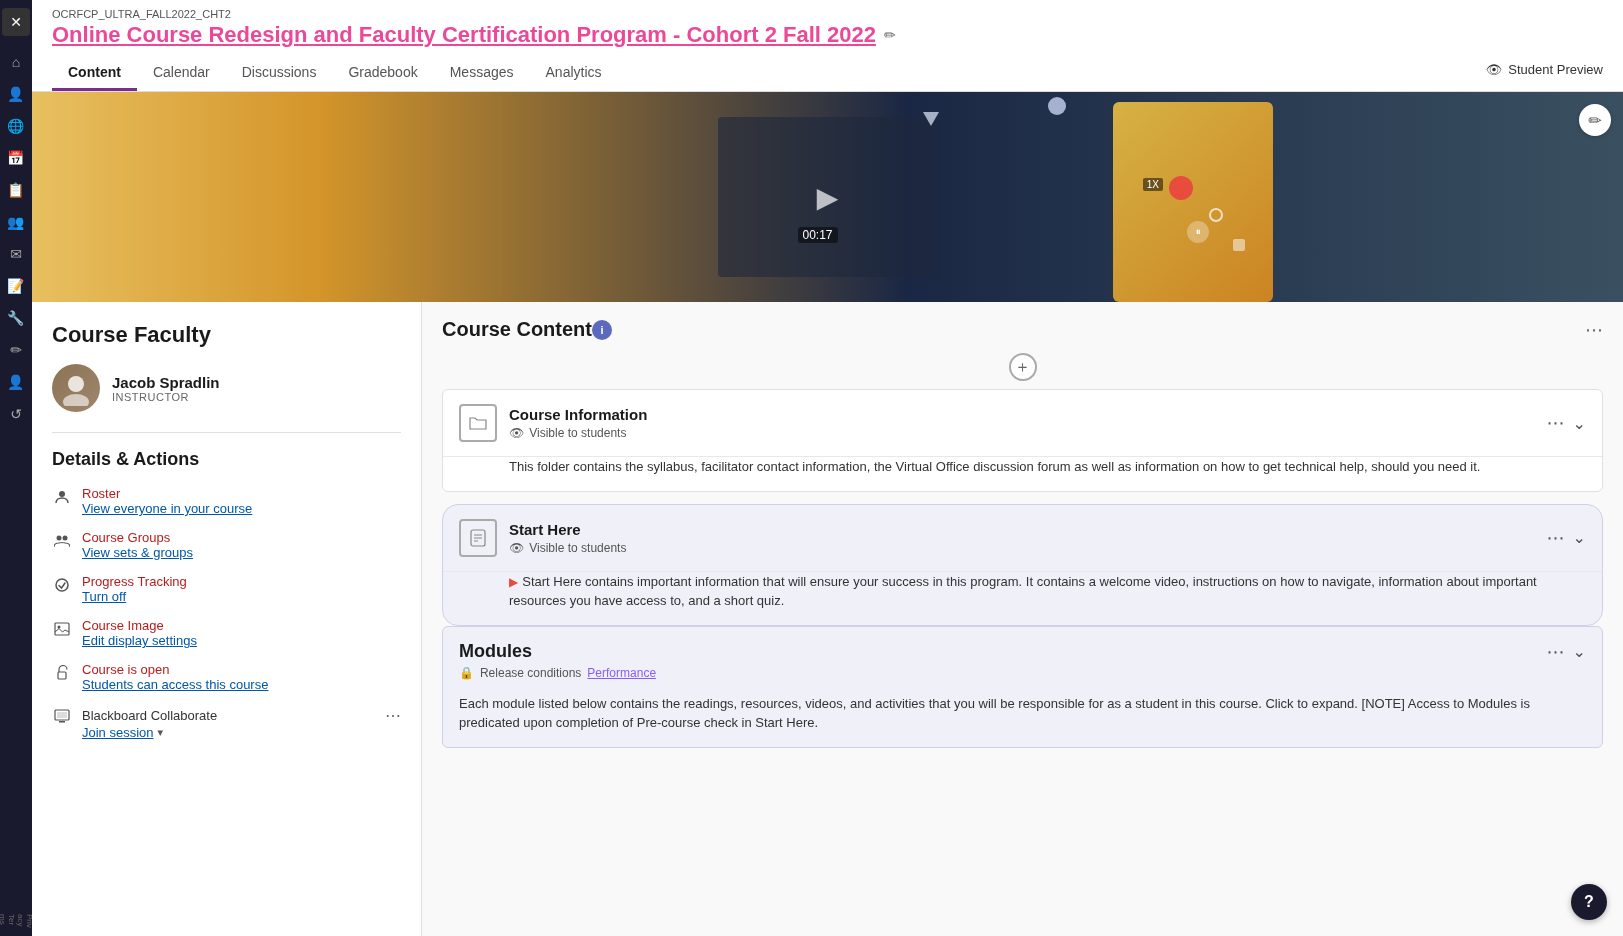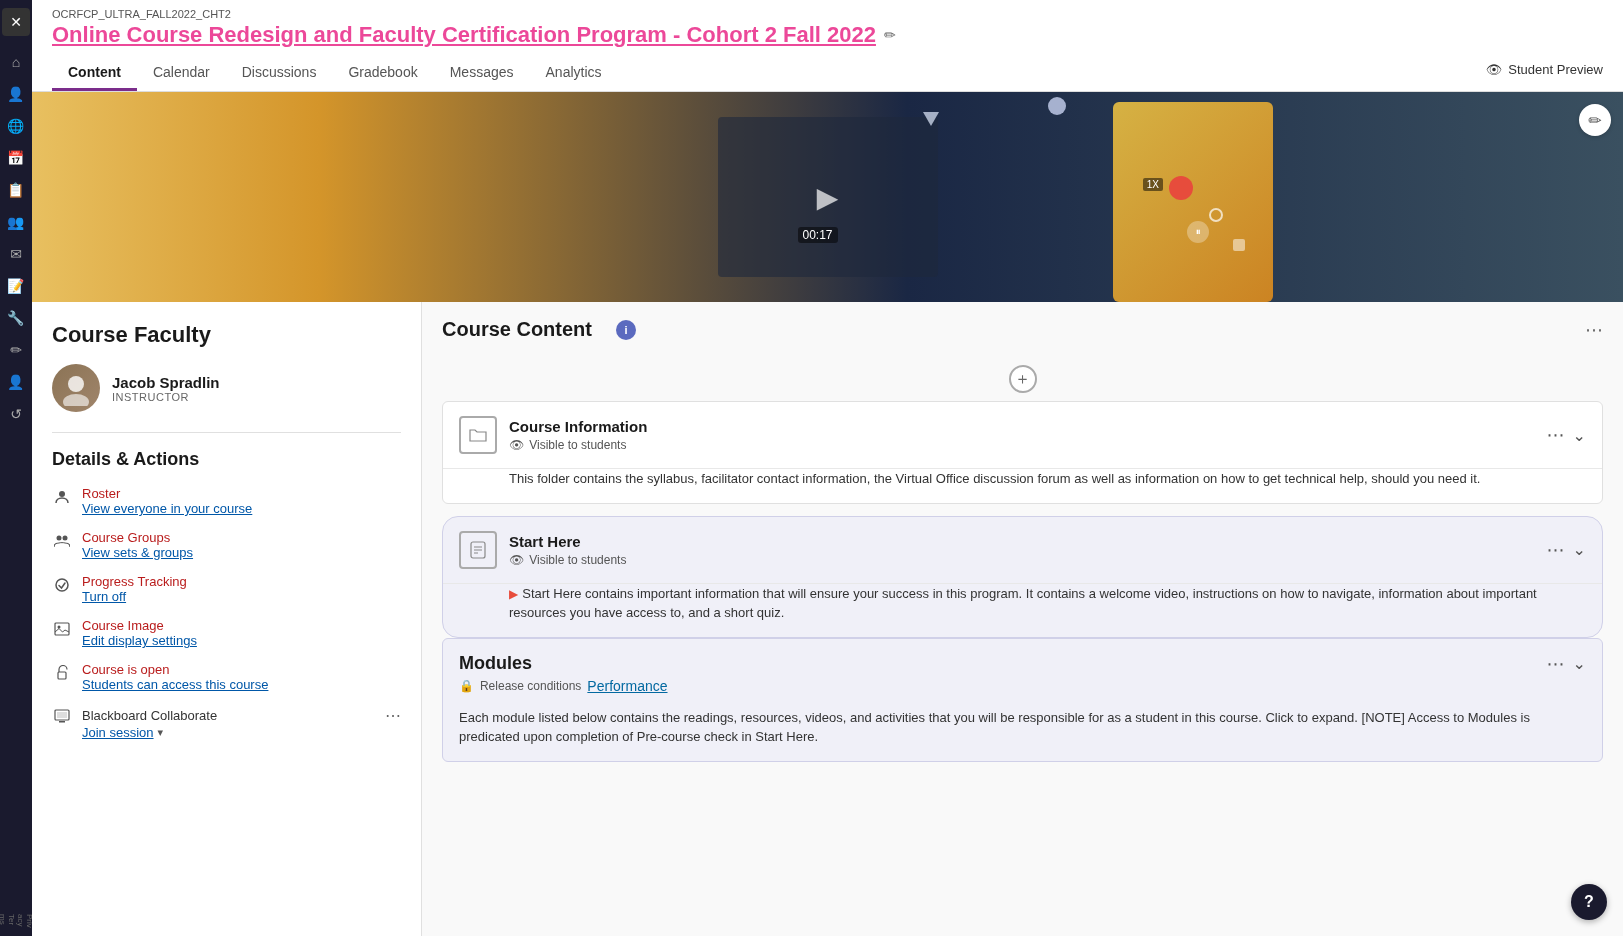--- a/index.html
+++ b/index.html
@@ -237,22 +237,22 @@
     
     .right-panel {
       flex: 1;
       padding: 16px 20px;
       overflow-y: auto;
       background: #f9f9f9;
     }
     .course-content-header {
       display: flex;
       align-items: center;
-      gap: 24px;
-      margin-bottom: 24px;
+      gap: 0;
+      margin-bottom: 12px;
     }
     .course-content-title {
       font-size: 20px;
       font-weight: bold;
       color: #1a1a1a;
     }
     .info-icon {
       width: 20px; height: 20px;
       border-radius: 50%;
       background: #5b6abf;
@@ -371,21 +371,21 @@
     .modules-title-col { flex: 1; }
     .modules-title { font-size: 18px; font-weight: bold; color: #1a1a1a; }
     .modules-release-row {
       display: flex;
       align-items: center;
       gap: 6px;
       margin-top: 4px;
     }
     .lock-icon { font-size: 12px; color: #555; }
     .release-label { font-size: 12px; color: #555; }
-    .release-link { font-size: 14px; color: #0369a1; text-decoration: underline; cursor: pointer; }
+    .release-link { font-size: 12px; color: #8b5cf6; text-decoration: underline; cursor: pointer; }
     .modules-actions {
       display: flex;
       align-items: center;
       gap: 8px;
     }
     .modules-desc {
       padding: 0 16px 14px 16px;
       font-size: 13px;
       color: #333;
       line-height: 1.5;

